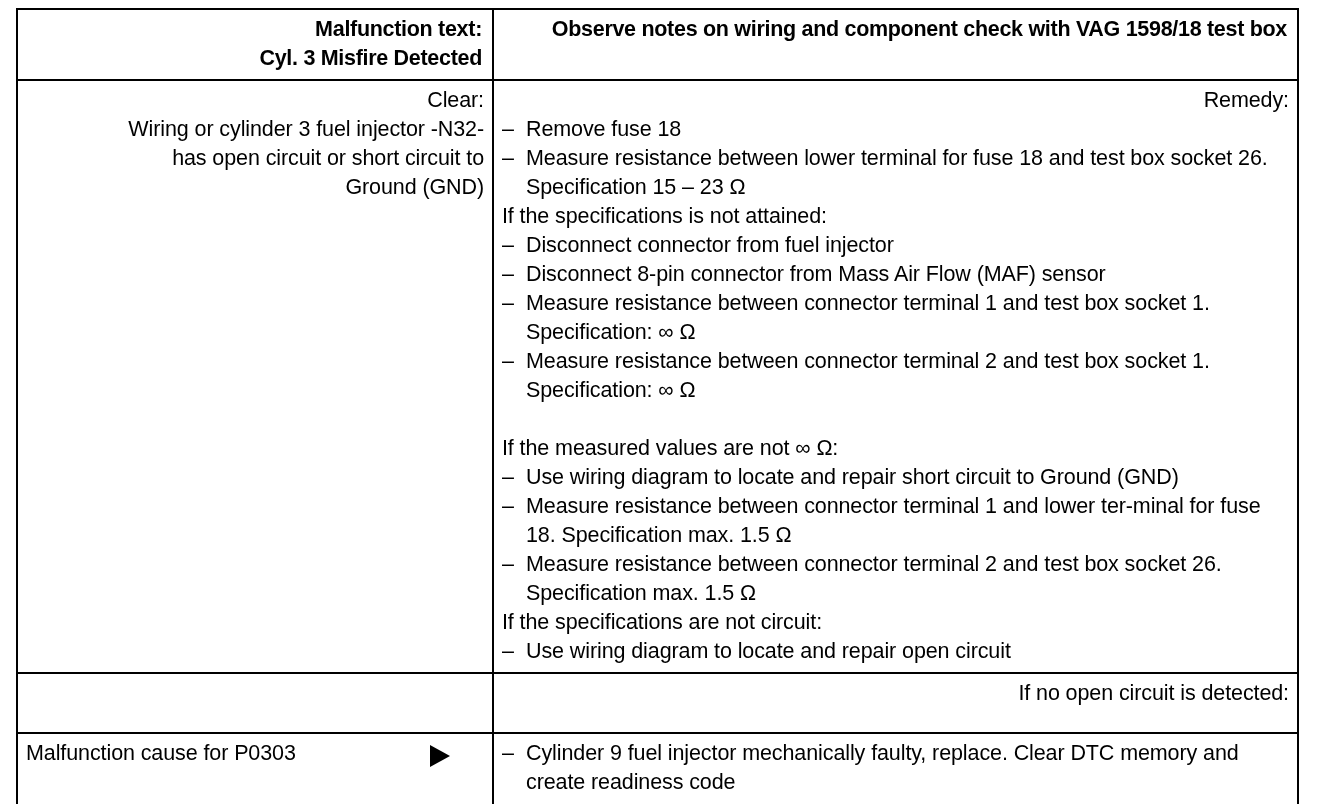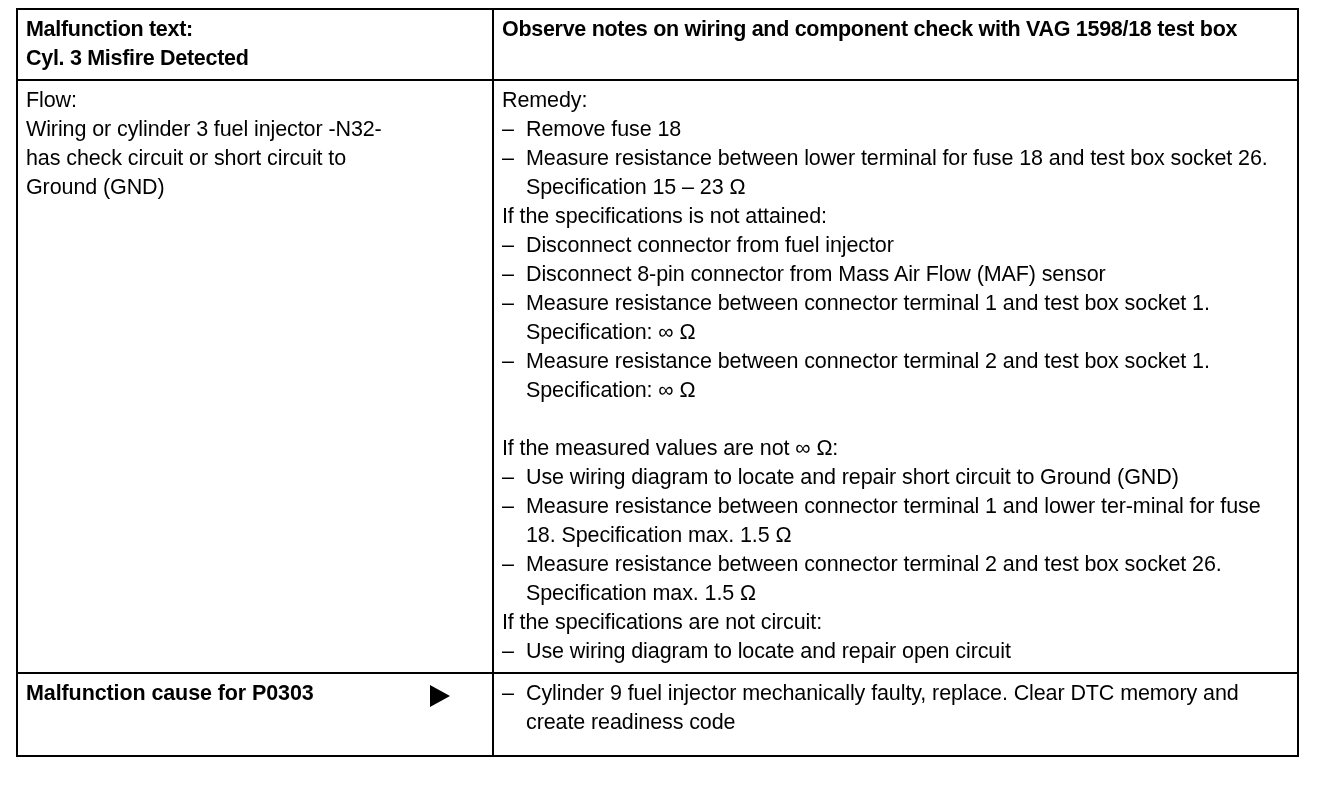--- a/index.html
+++ b/index.html
@@ -43,21 +43,21 @@
 
   .col-left  { width: 476px; }
   .col-right { width: 805px; }
 
   .hdr td {
     font-weight: bold;
     letter-spacing: -0.3px;
   }
 
   .hdr-cell-inner { padding-right: 2px; }
-  .line { white-space: pre-wrap; }
+  .line { white-space: pre-wrap; text-align: right; }
 
   
   .item {
     position: relative;
     padding-left: 24px;
   }
   .item .dash {
     position: absolute;
     left: 0;
     top: 0;
@@ -67,21 +67,20 @@
 
   .spacer { height: 29px; }
 
   
   .mal-cause-row {
     position: relative;
     height: 70px;
   }
   .mal-cause-label {
     display: inline-block;
-    font-weight: bold;
   }
   .pointer-triangle {
     position: absolute;
     left: 404px;
     top: 6px;
     width: 0;
     height: 0;
     border-top: 11px solid transparent;
     border-bottom: 11px solid transparent;
     border-left: 20px solid #000000;
@@ -111,23 +110,23 @@
         </td>
         <td>
           <div class="hdr-cell-inner">
             <div class="line">Observe notes on wiring and component check with VAG 1598/18 test box</div>
           </div>
         </td>
       </tr>
 
       <tr class="row-tall">
         <td>
-          <div class="line">Flow:</div>
+          <div class="line">Clear:</div>
           <div class="line">Wiring or cylinder 3 fuel injector -N32-</div>
-          <div class="line">has check circuit or short circuit to</div>
+          <div class="line">has open circuit or short circuit to</div>
           <div class="line">Ground (GND)</div>
         </td>
         <td>
           <div class="line plain">Remedy:</div>
 
           <div class="item">
             <span class="dash">–</span>
             <span>Remove fuse 18</span>
           </div>
 
@@ -185,20 +184,28 @@
             <span>If the specifications are not circuit:</span>
           </div>
 
           <div class="item">
             <span class="dash">–</span>
             <span>Use wiring diagram to locate and repair open circuit</span>
           </div>
         </td>
       </tr>
 
+      <tr>
+        <td>
+          <div class="empty-left"></div>
+        </td>
+        <td>
+          <div class="line plain">If no open circuit is detected:</div>
+        </td>
+      </tr>
 
       <tr>
         <td>
           <div class="mal-cause-row">
             <span class="mal-cause-label">Malfunction cause for P0303</span>
             <span class="pointer-triangle"></span>
           </div>
         </td>
         <td>
           <div class="item">

